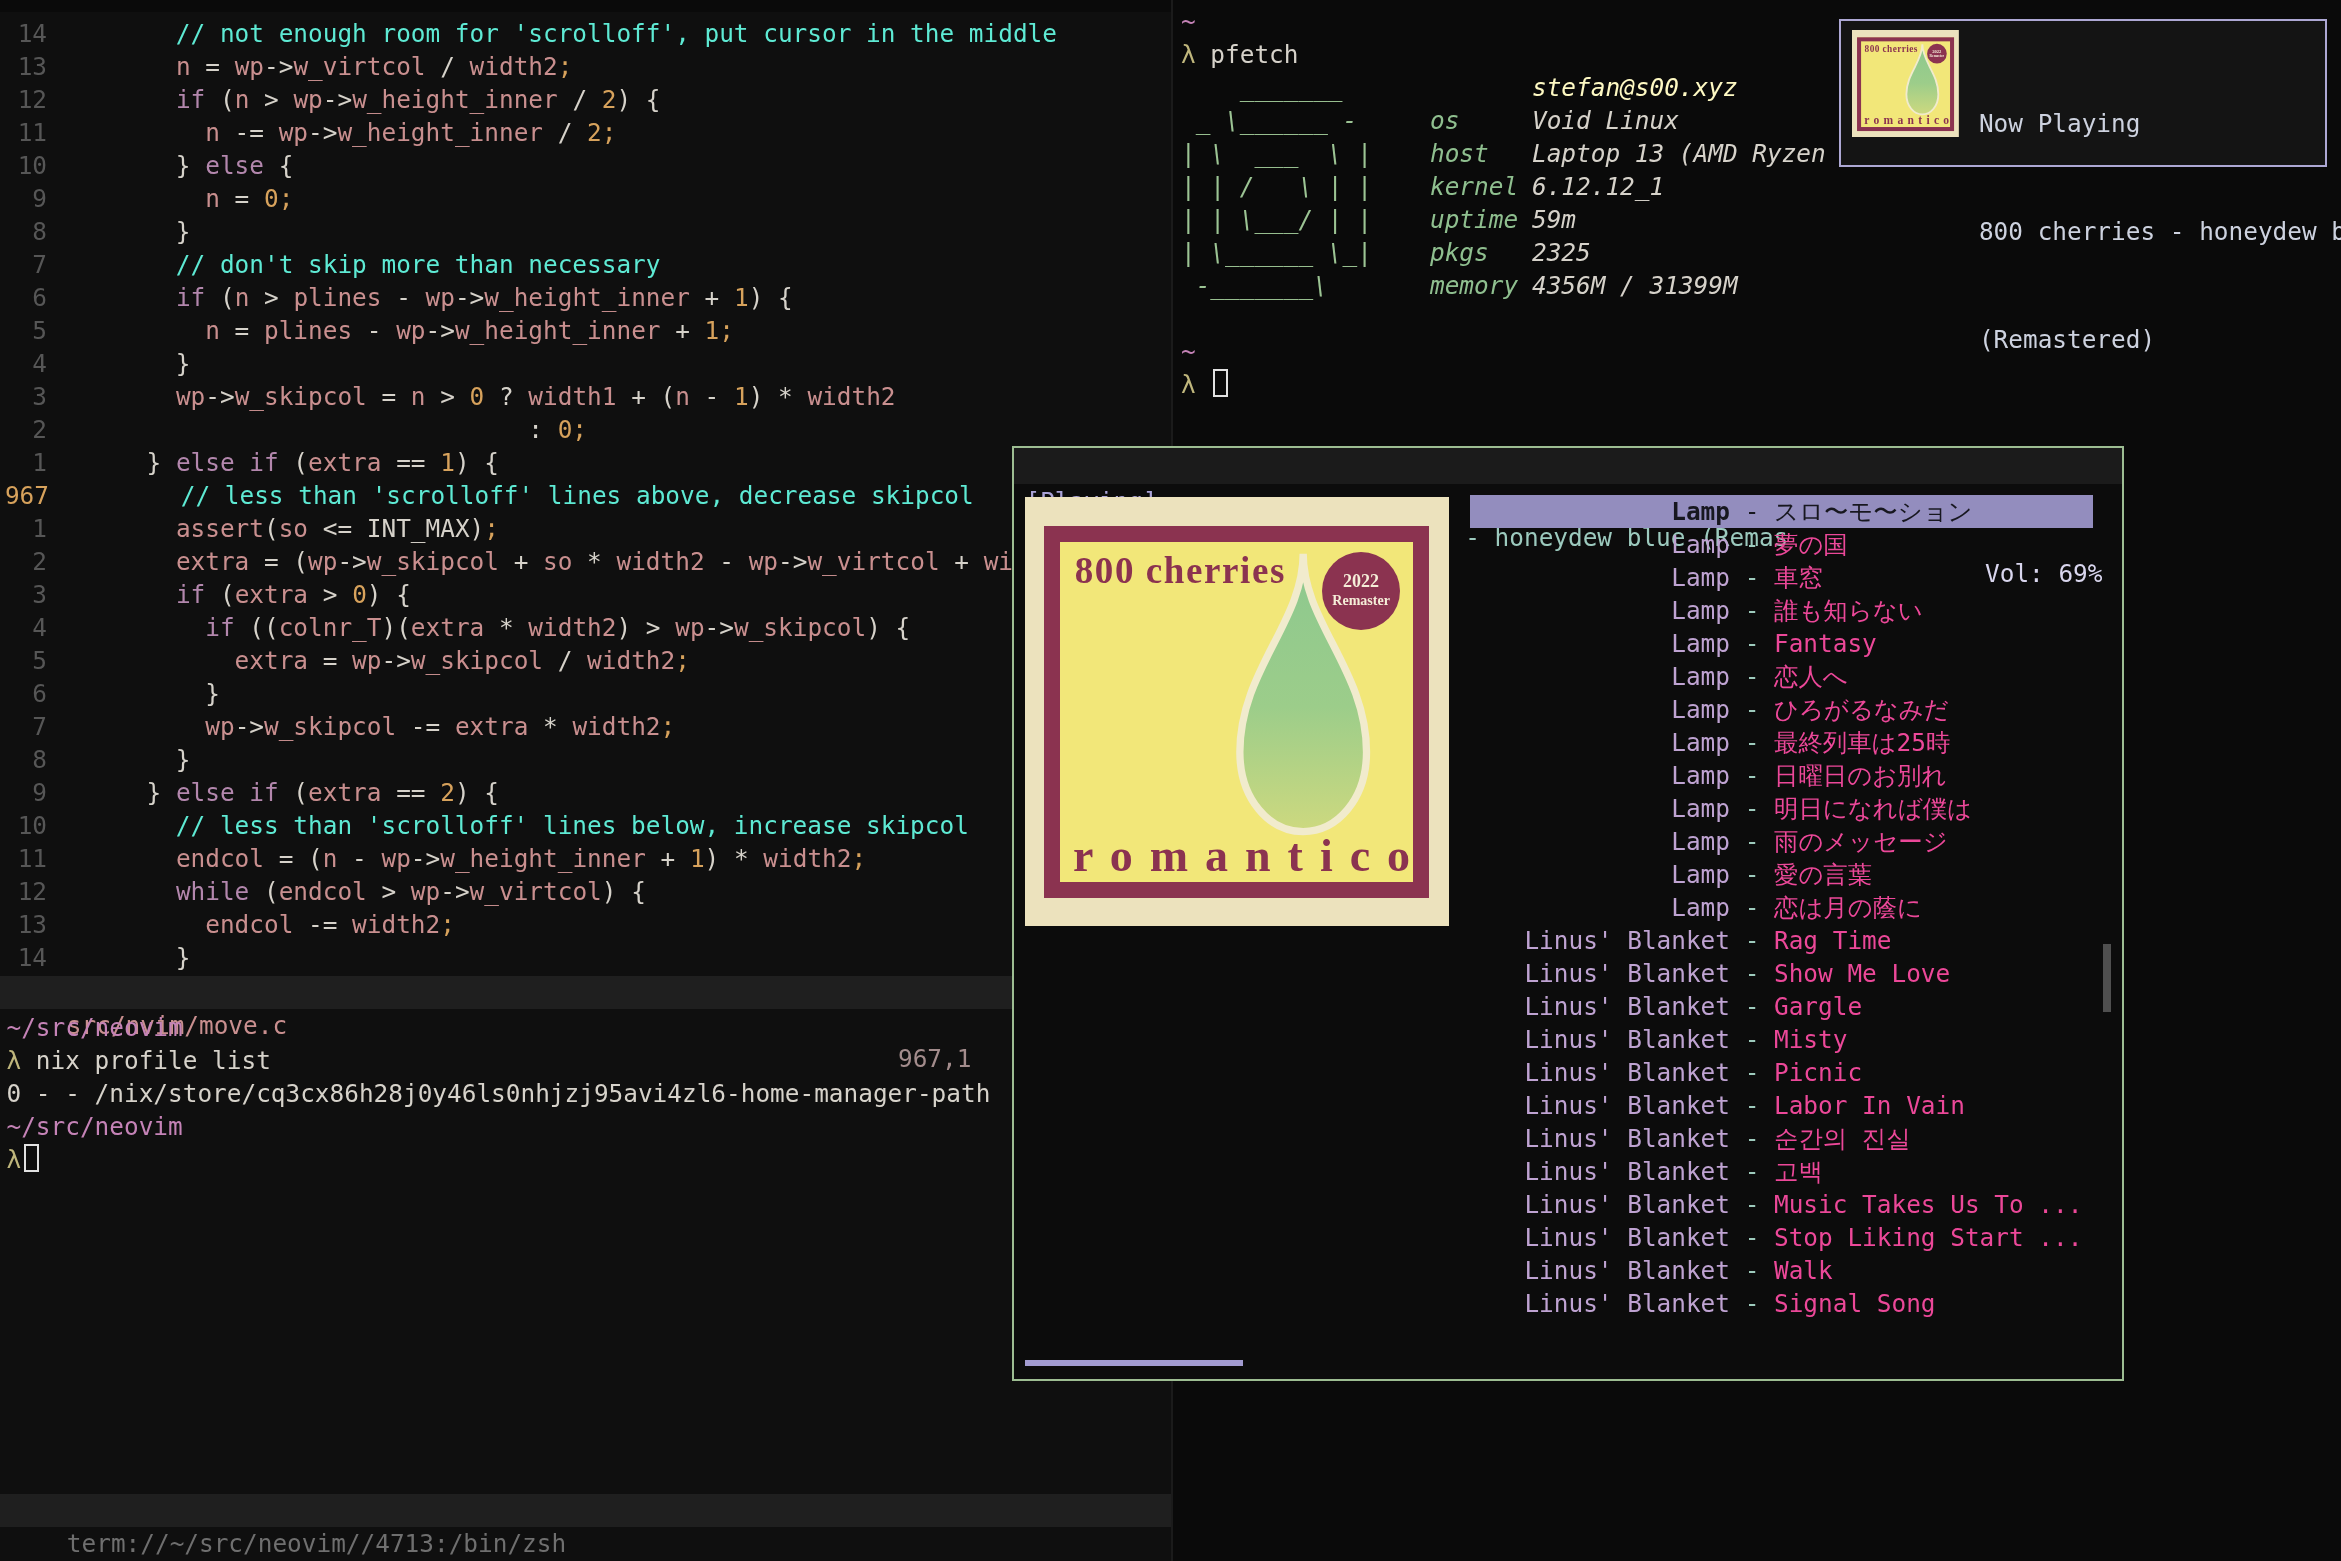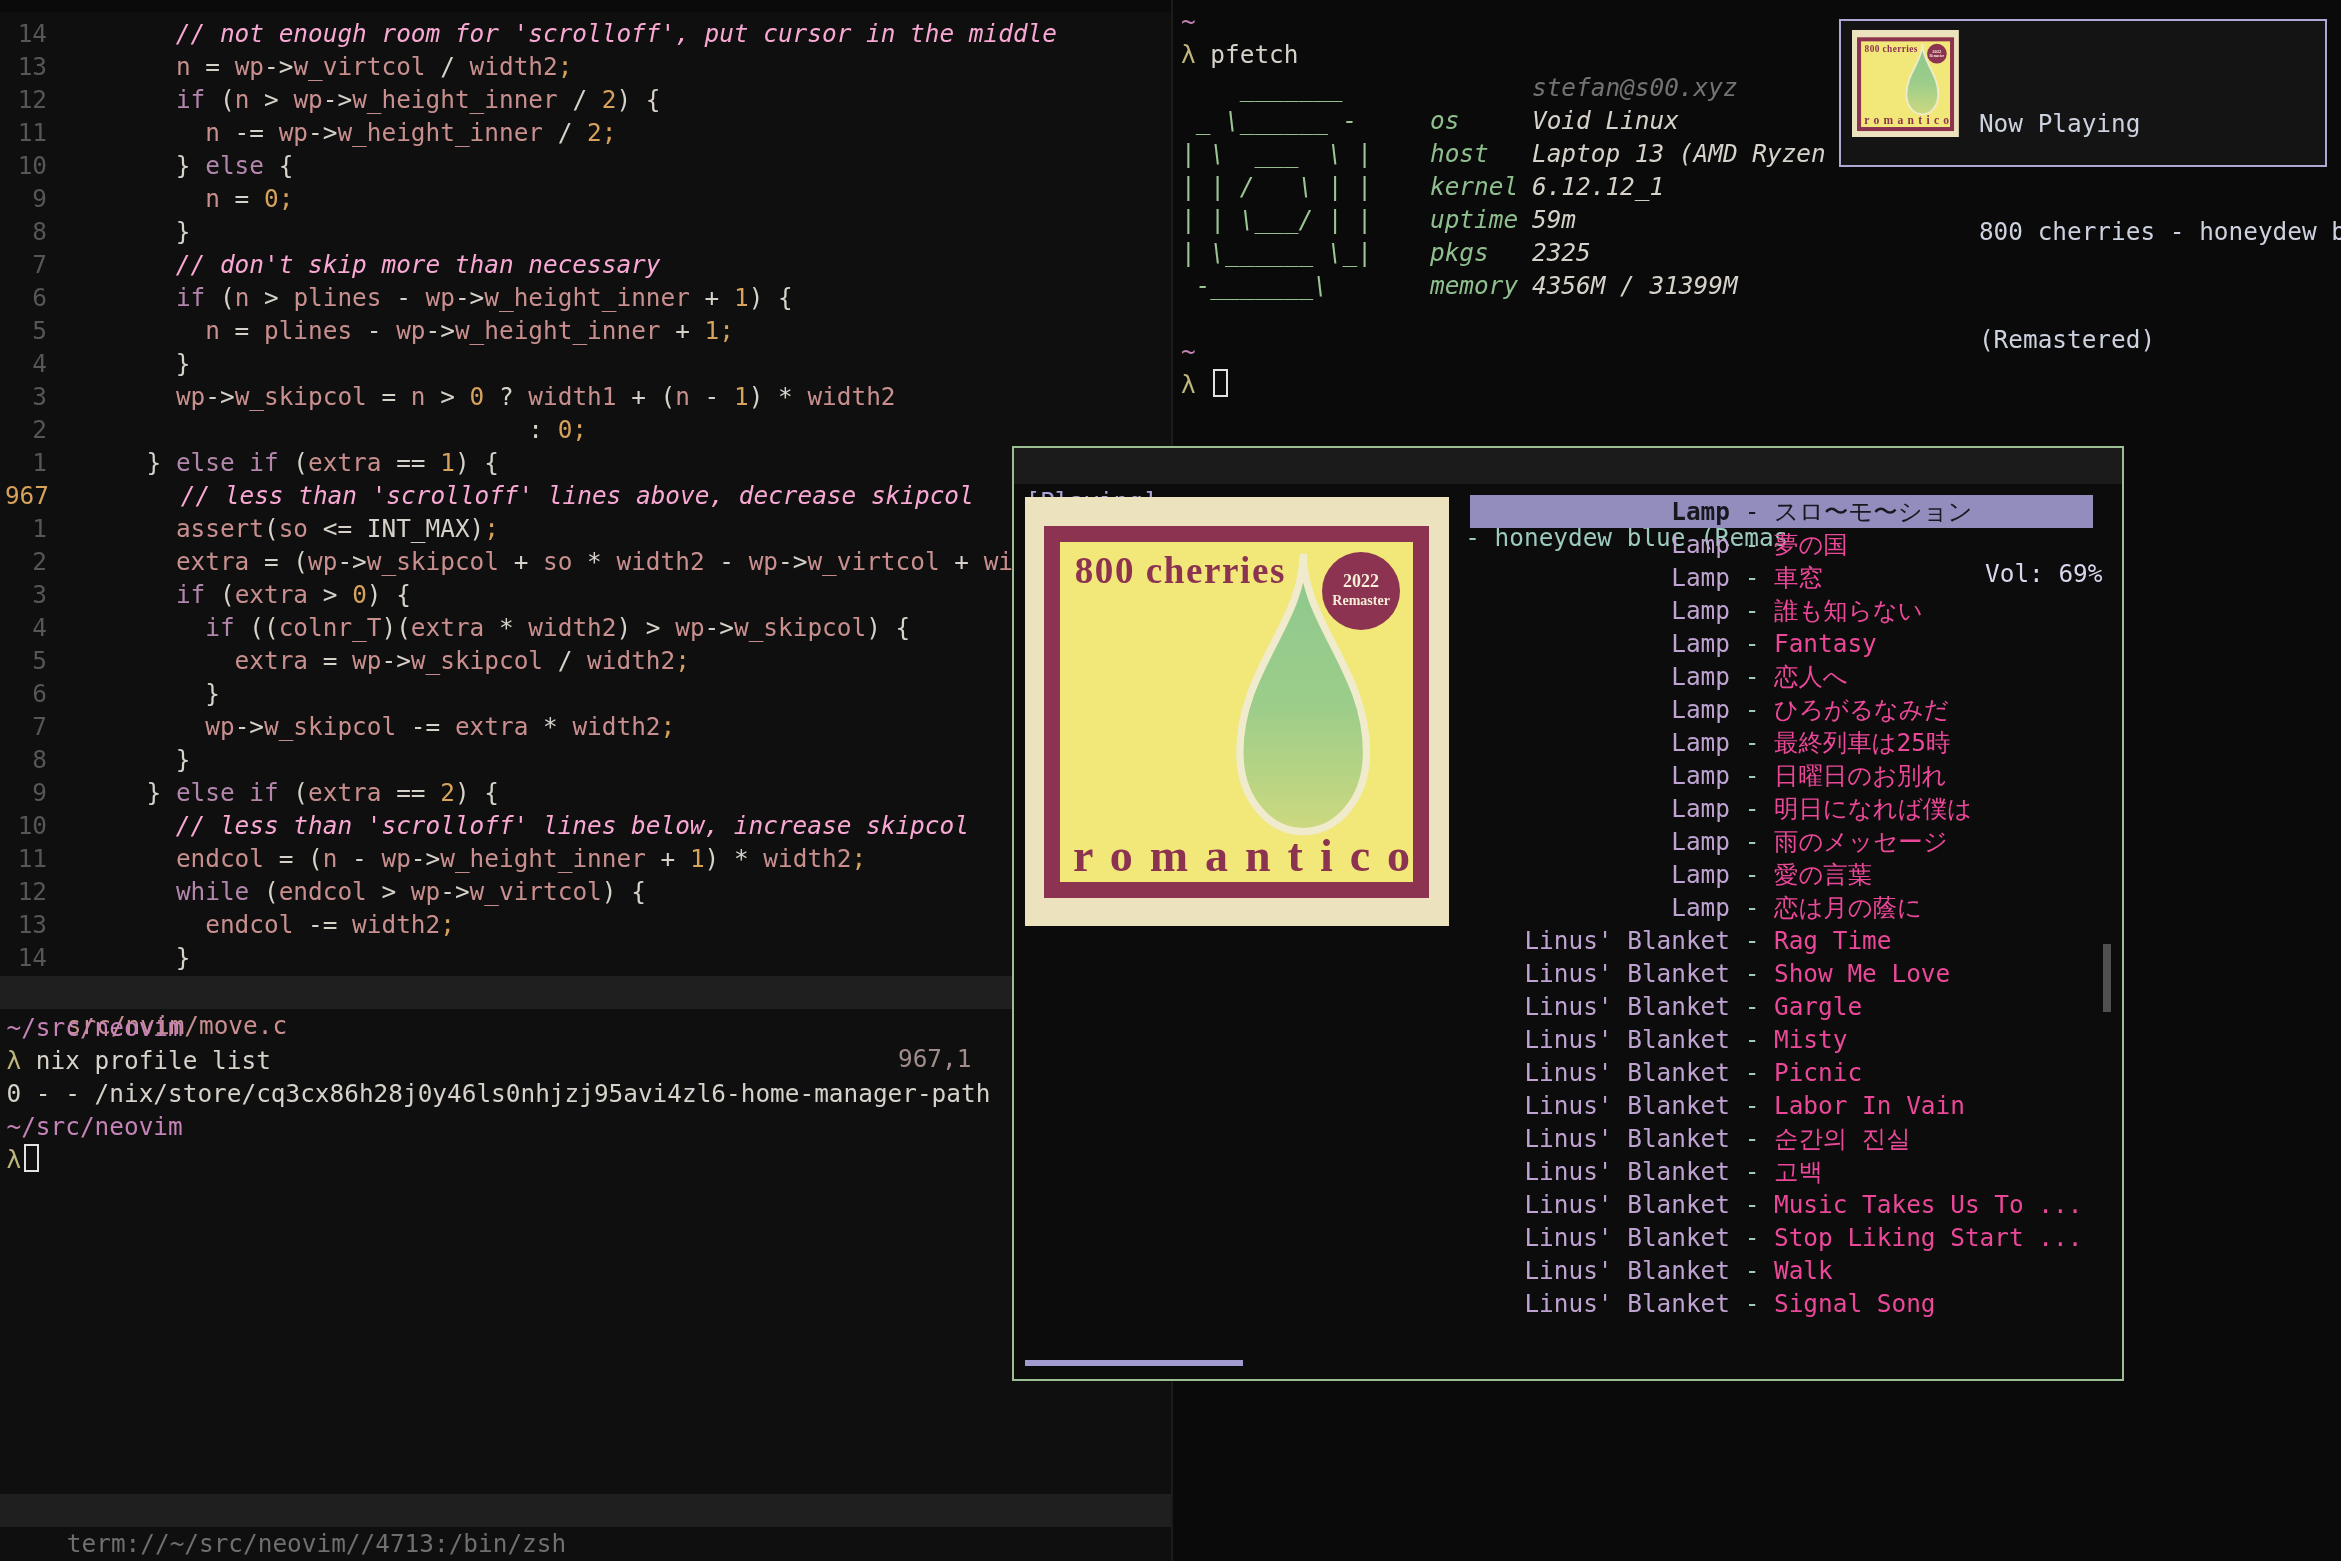--- a/index.html
+++ b/index.html
@@ -4,21 +4,21 @@
 <style>
   html,body{margin:0;padding:0;background:#0a0a0a;width:2342px;height:1561px;overflow:hidden;
     font-family:"DejaVu Sans Mono",monospace;font-size:24.4px;color:#d6d2ca;}
   
   .pane-left{position:absolute;left:0;top:12px;width:1171px;height:1561px;background:#0f0f0f;z-index:1;}
   #code-lines{position:absolute;left:0;top:4.9px;right:0;}
   .code-line{height:33px;line-height:33px;display:flex;white-space:pre;}
   .ln{flex:none;width:47px;text-align:right;margin-right:11.4px;color:#565656;}
   .ln.cur{text-align:left;padding-left:4.9px;color:#d7a25c;}
   .ct{white-space:pre;}
-  .tk-c{color:#f9a8d4;font-style:italic;margin-top:28px;}
+  .tk-c{color:#5eead4;margin-top:28px;}
   .tk-k{color:#b387ad;}
   .tk-i{color:#c98f8f;}
   .tk-n{color:#d7a25c;}
   .tk-o{color:#d6d2ca;}
   .statusline{position:absolute;left:0;width:1171px;height:33px;line-height:33px;background:#1f1f1f;white-space:pre;}
   #sl1{top:964px;color:#c98f8f;}
   #sl1 .sl-pos{position:absolute;left:898px;color:#a38c8c;}
   #sl2{top:1482px;color:#6f6f6f;}
   #sl2 .sl-pos{position:absolute;left:898px;}
   .sl-file{padding-left:8.1px;}
@@ -28,21 +28,21 @@
   .t-lam{color:#bfb67c;}
   .t-fg{color:#d6d2ca;}
   .t-cursor{display:inline-block;width:11.4px;height:24.4px;border:2.4px solid #e2e2e2;vertical-align:-4.1px;margin-left:2.4px;}
   .sep-v{position:absolute;left:1171px;top:0;width:1.6px;height:1561px;background:#1b1b1b;z-index:0;}
   
   .term-right{position:absolute;left:1181px;top:4.9px;width:1155px;z-index:1;}
   .prow{height:33px;line-height:33px;display:flex;white-space:pre;font-style:italic;}
   .p-art{flex:none;width:249px;color:#9cc494;white-space:pre;}
   .p-label{flex:none;width:102px;color:#8fbf8f;}
   .p-val{color:#d6d2ca;}
-  .p-user{color:#737373;}
+  .p-user{color:#fef9c3;}
   
   .album{width:424px;height:429px;background:#ece2bd;position:relative;
     font-family:"Liberation Serif",serif;}
   .album-frame{position:absolute;left:19.5px;right:19.5px;top:29px;bottom:28px;
     background:#f2e779;border:16.3px solid #8b3350;}
   .album-artist{position:absolute;left:14.6px;top:6.5px;font-size:37px;font-weight:bold;
     color:#8b3350;letter-spacing:1.6px;}
   .album-badge{position:absolute;right:13px;top:9.8px;width:78px;height:78px;border-radius:50%;
     background:#8b3350;color:#f5edd8;display:flex;flex-direction:column;align-items:center;
     justify-content:center;font-weight:bold;text-align:center;}

